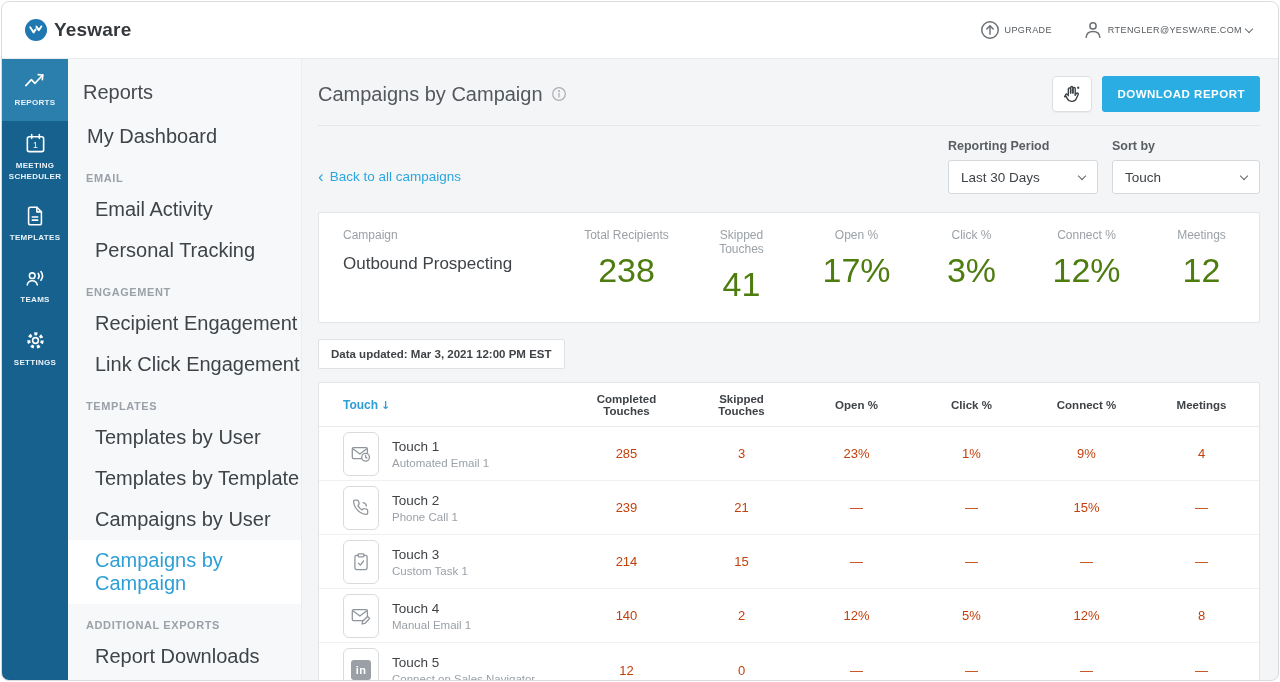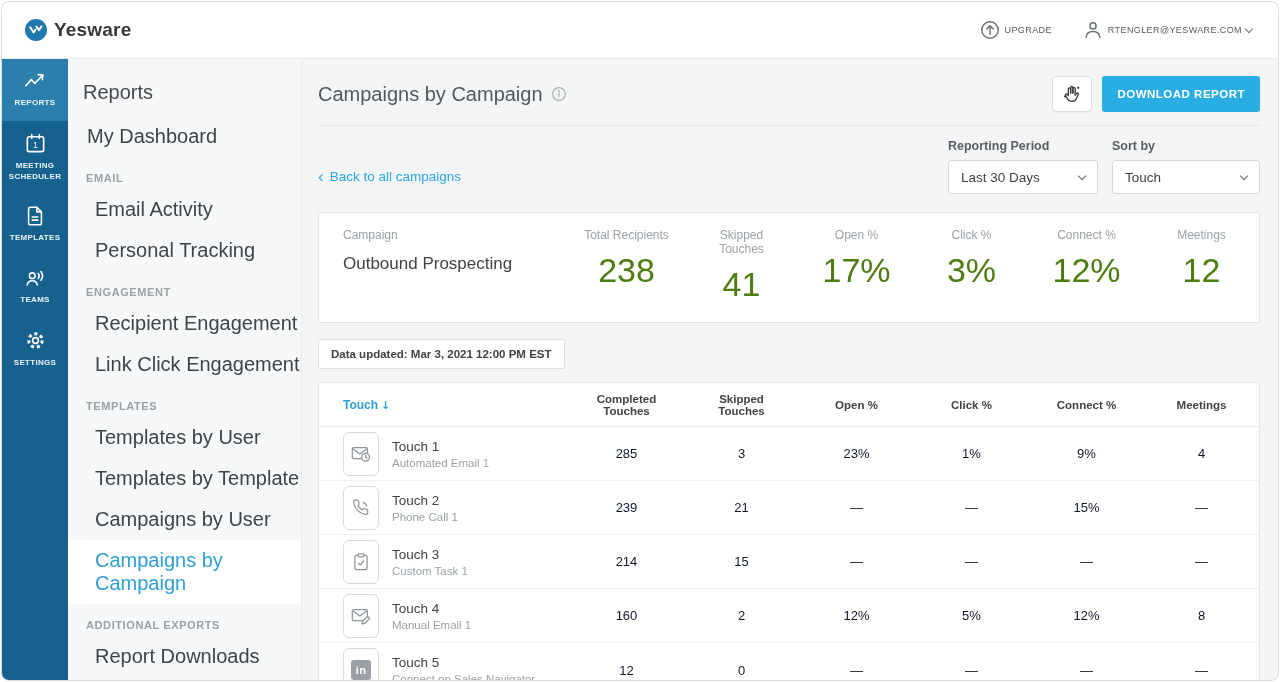--- a/index.html
+++ b/index.html
@@ -75,21 +75,21 @@
   .th-narrow { max-width:70px; margin:0 auto; }
   .th-touch { text-align:left; padding-left:24px; color:#2e9fd6; font-size:12px; }
   .sort-arrow { font-family:"DejaVu Sans", sans-serif; font-size:11px; margin-left:3px; }
   .t-row { align-items:center; min-height:54px; border-bottom:1px solid #eef0f2; cursor:pointer; }
   .t-row:last-child { border-bottom:none; }
   .touch-cell { display:flex; align-items:center; gap:13px; padding-left:24px; }
   .touch-icon-box { width:36px; height:44px; border:1px solid #d8dbde; border-radius:6px; flex:0 0 auto;
                     display:flex; align-items:center; justify-content:center; }
   .touch-title { font-size:13.5px; color:#3f4347; }
   .touch-sub { font-size:11.5px; color:#9aa1a8; margin-top:3px; }
-  .num { font-size:13px; color:#0f172a; text-align:center; }
+  .num { font-size:13px; color:#c2410c; text-align:center; }
   .li-badge { width:20px; height:20px; background:#9aa0a6; border-radius:3px; display:flex; align-items:center;
               justify-content:center; color:#fff; font-size:11px; font-weight:bold; letter-spacing:.3px; }
   svg { display:block; }
 </style>
 </head>
 <body>
 
 <div class="app">
 
   <header class="top-header">
@@ -381,21 +381,21 @@
                 <rect x="2.5" y="5" width="16.5" height="12" rx="1.5"></rect>
                   <polyline points="3.5,6.5 10.75,12 18,6.5"></polyline>
                 <path d="M13.8 17.8l5.3-5.3 2.3 2.3-5.3 5.3-2.9.6z" fill="#fff"></path>
               </svg>
             </div>
             <div>
               <div class="touch-title">Touch 4</div>
               <div class="touch-sub">Manual Email 1</div>
             </div>
           </div>
-          <div class="num">160</div>
+          <div class="num">140</div>
           <div class="num">2</div>
           <div class="num">12%</div>
           <div class="num">5%</div>
           <div class="num">12%</div>
           <div class="num">8</div>
         </div>
 
         <div class="t-row grid7">
           <div class="touch-cell">
             <div class="touch-icon-box">

